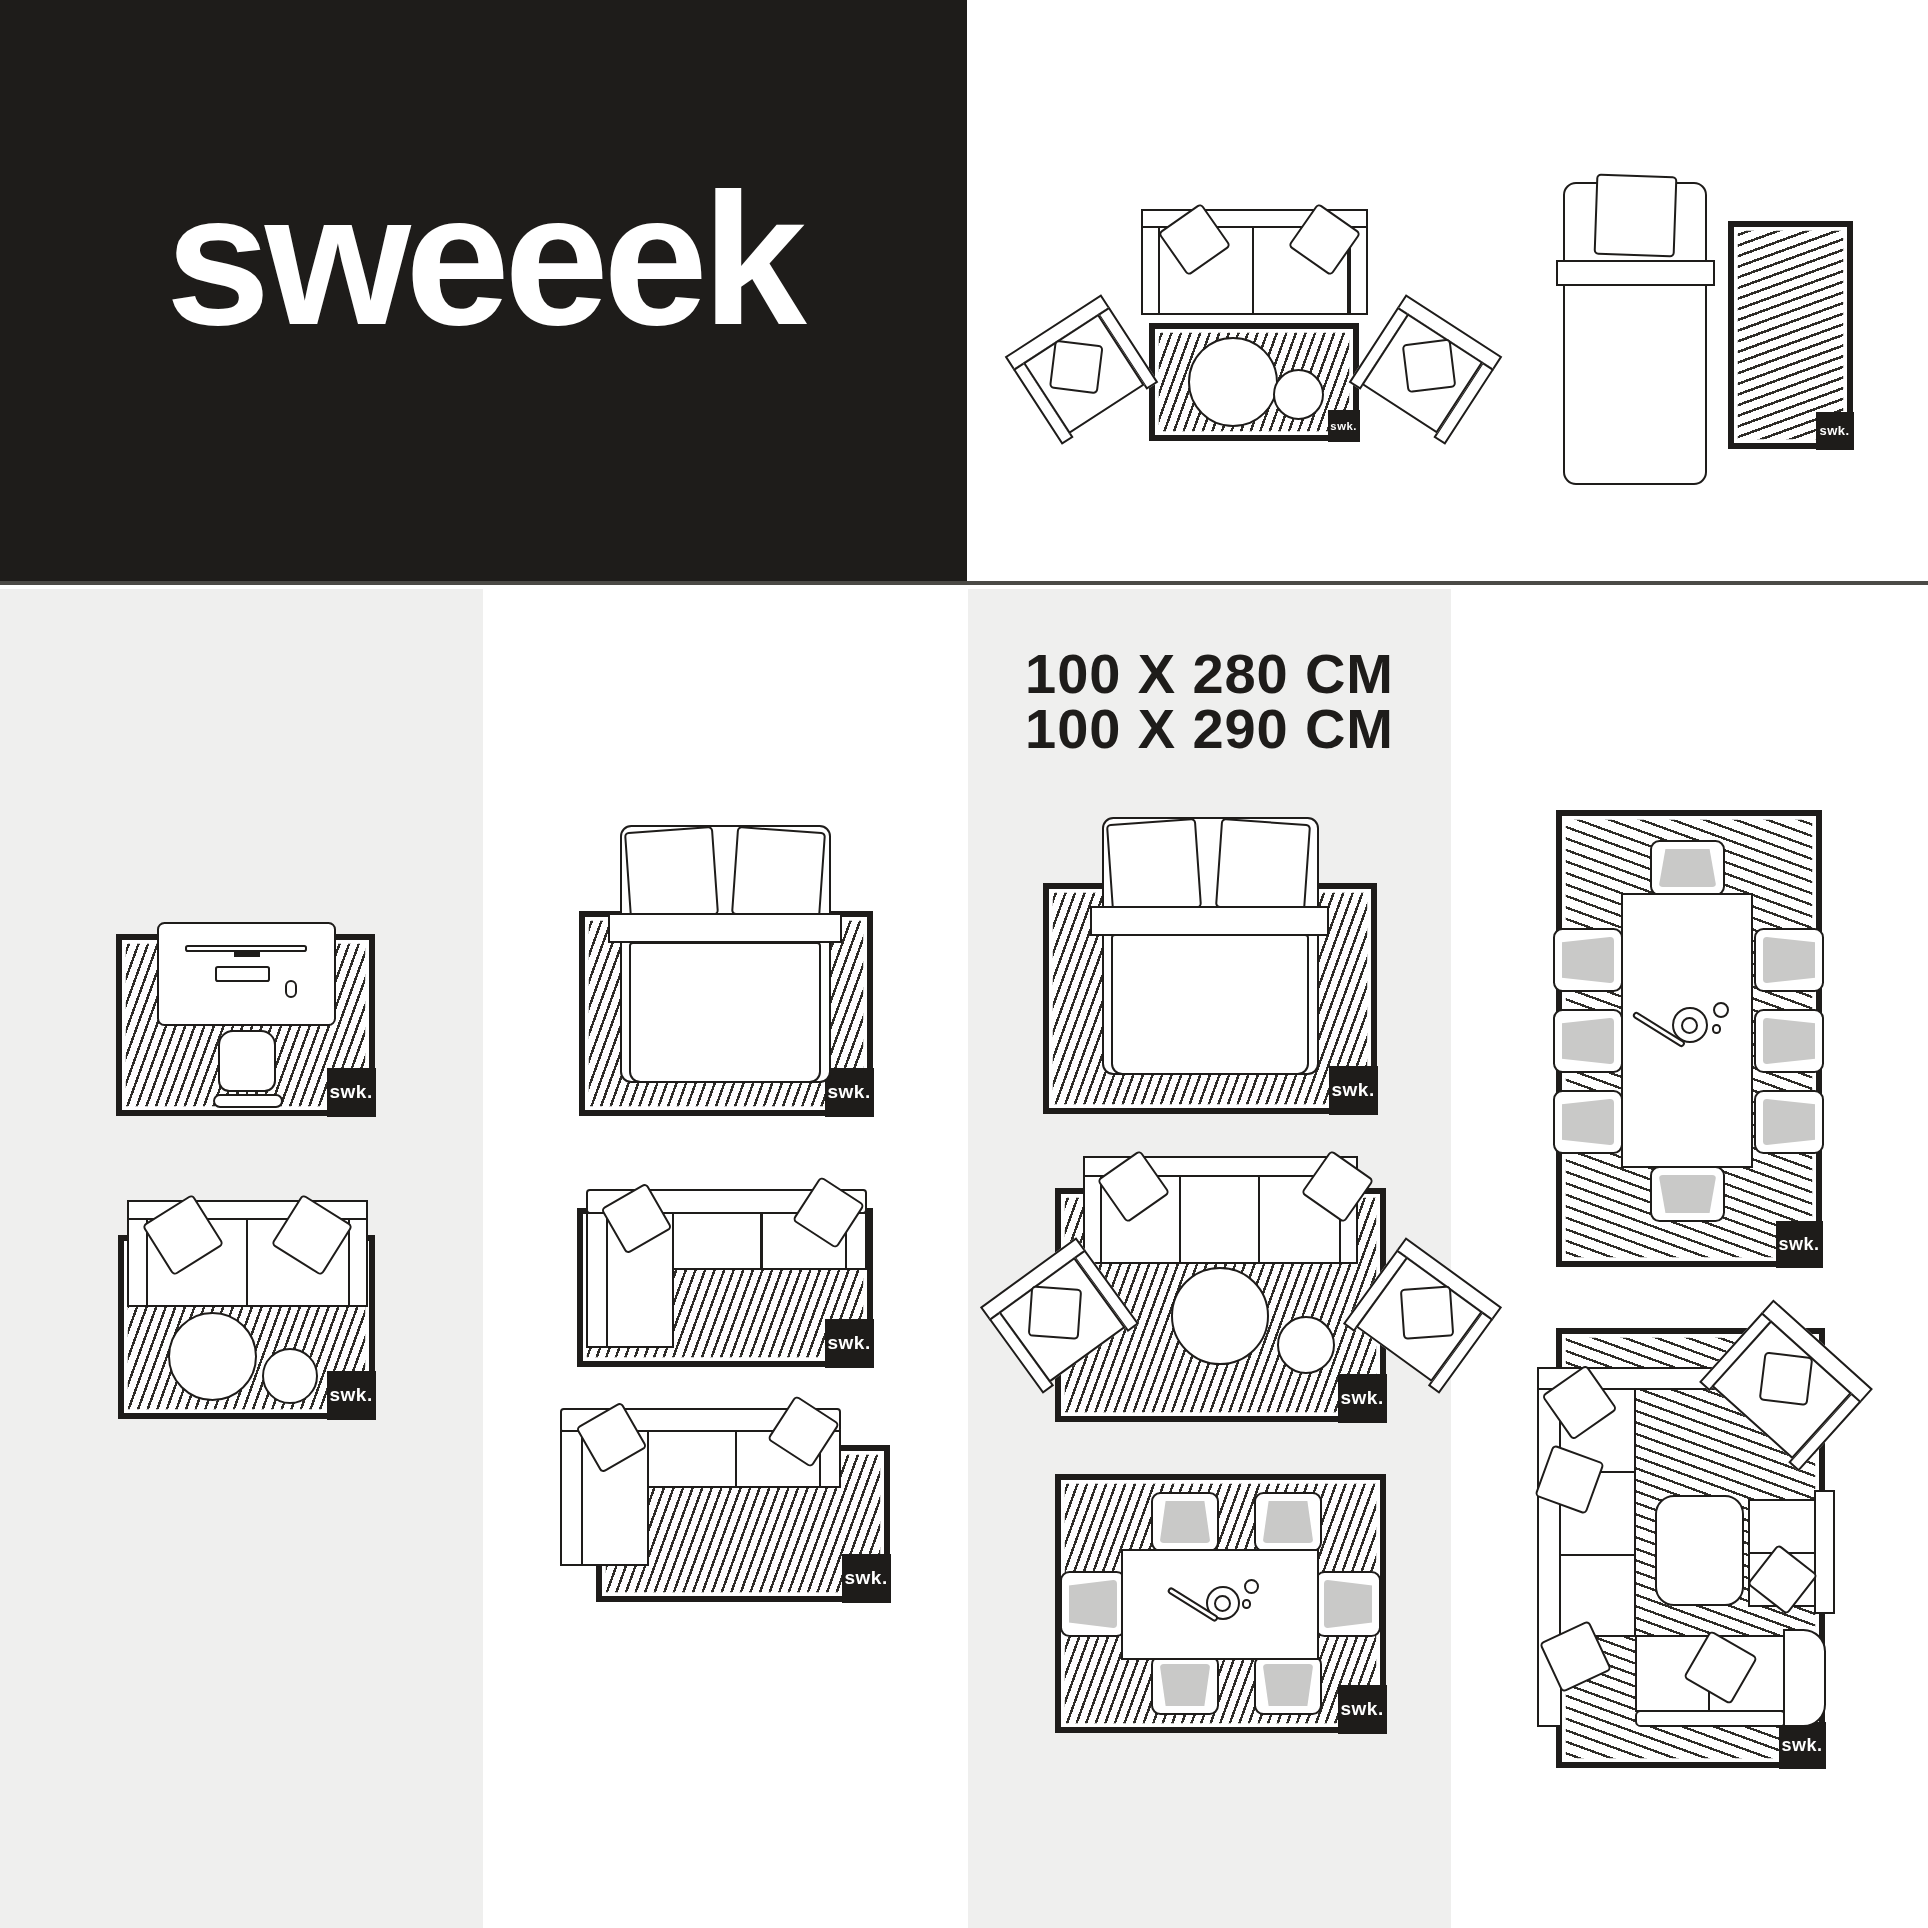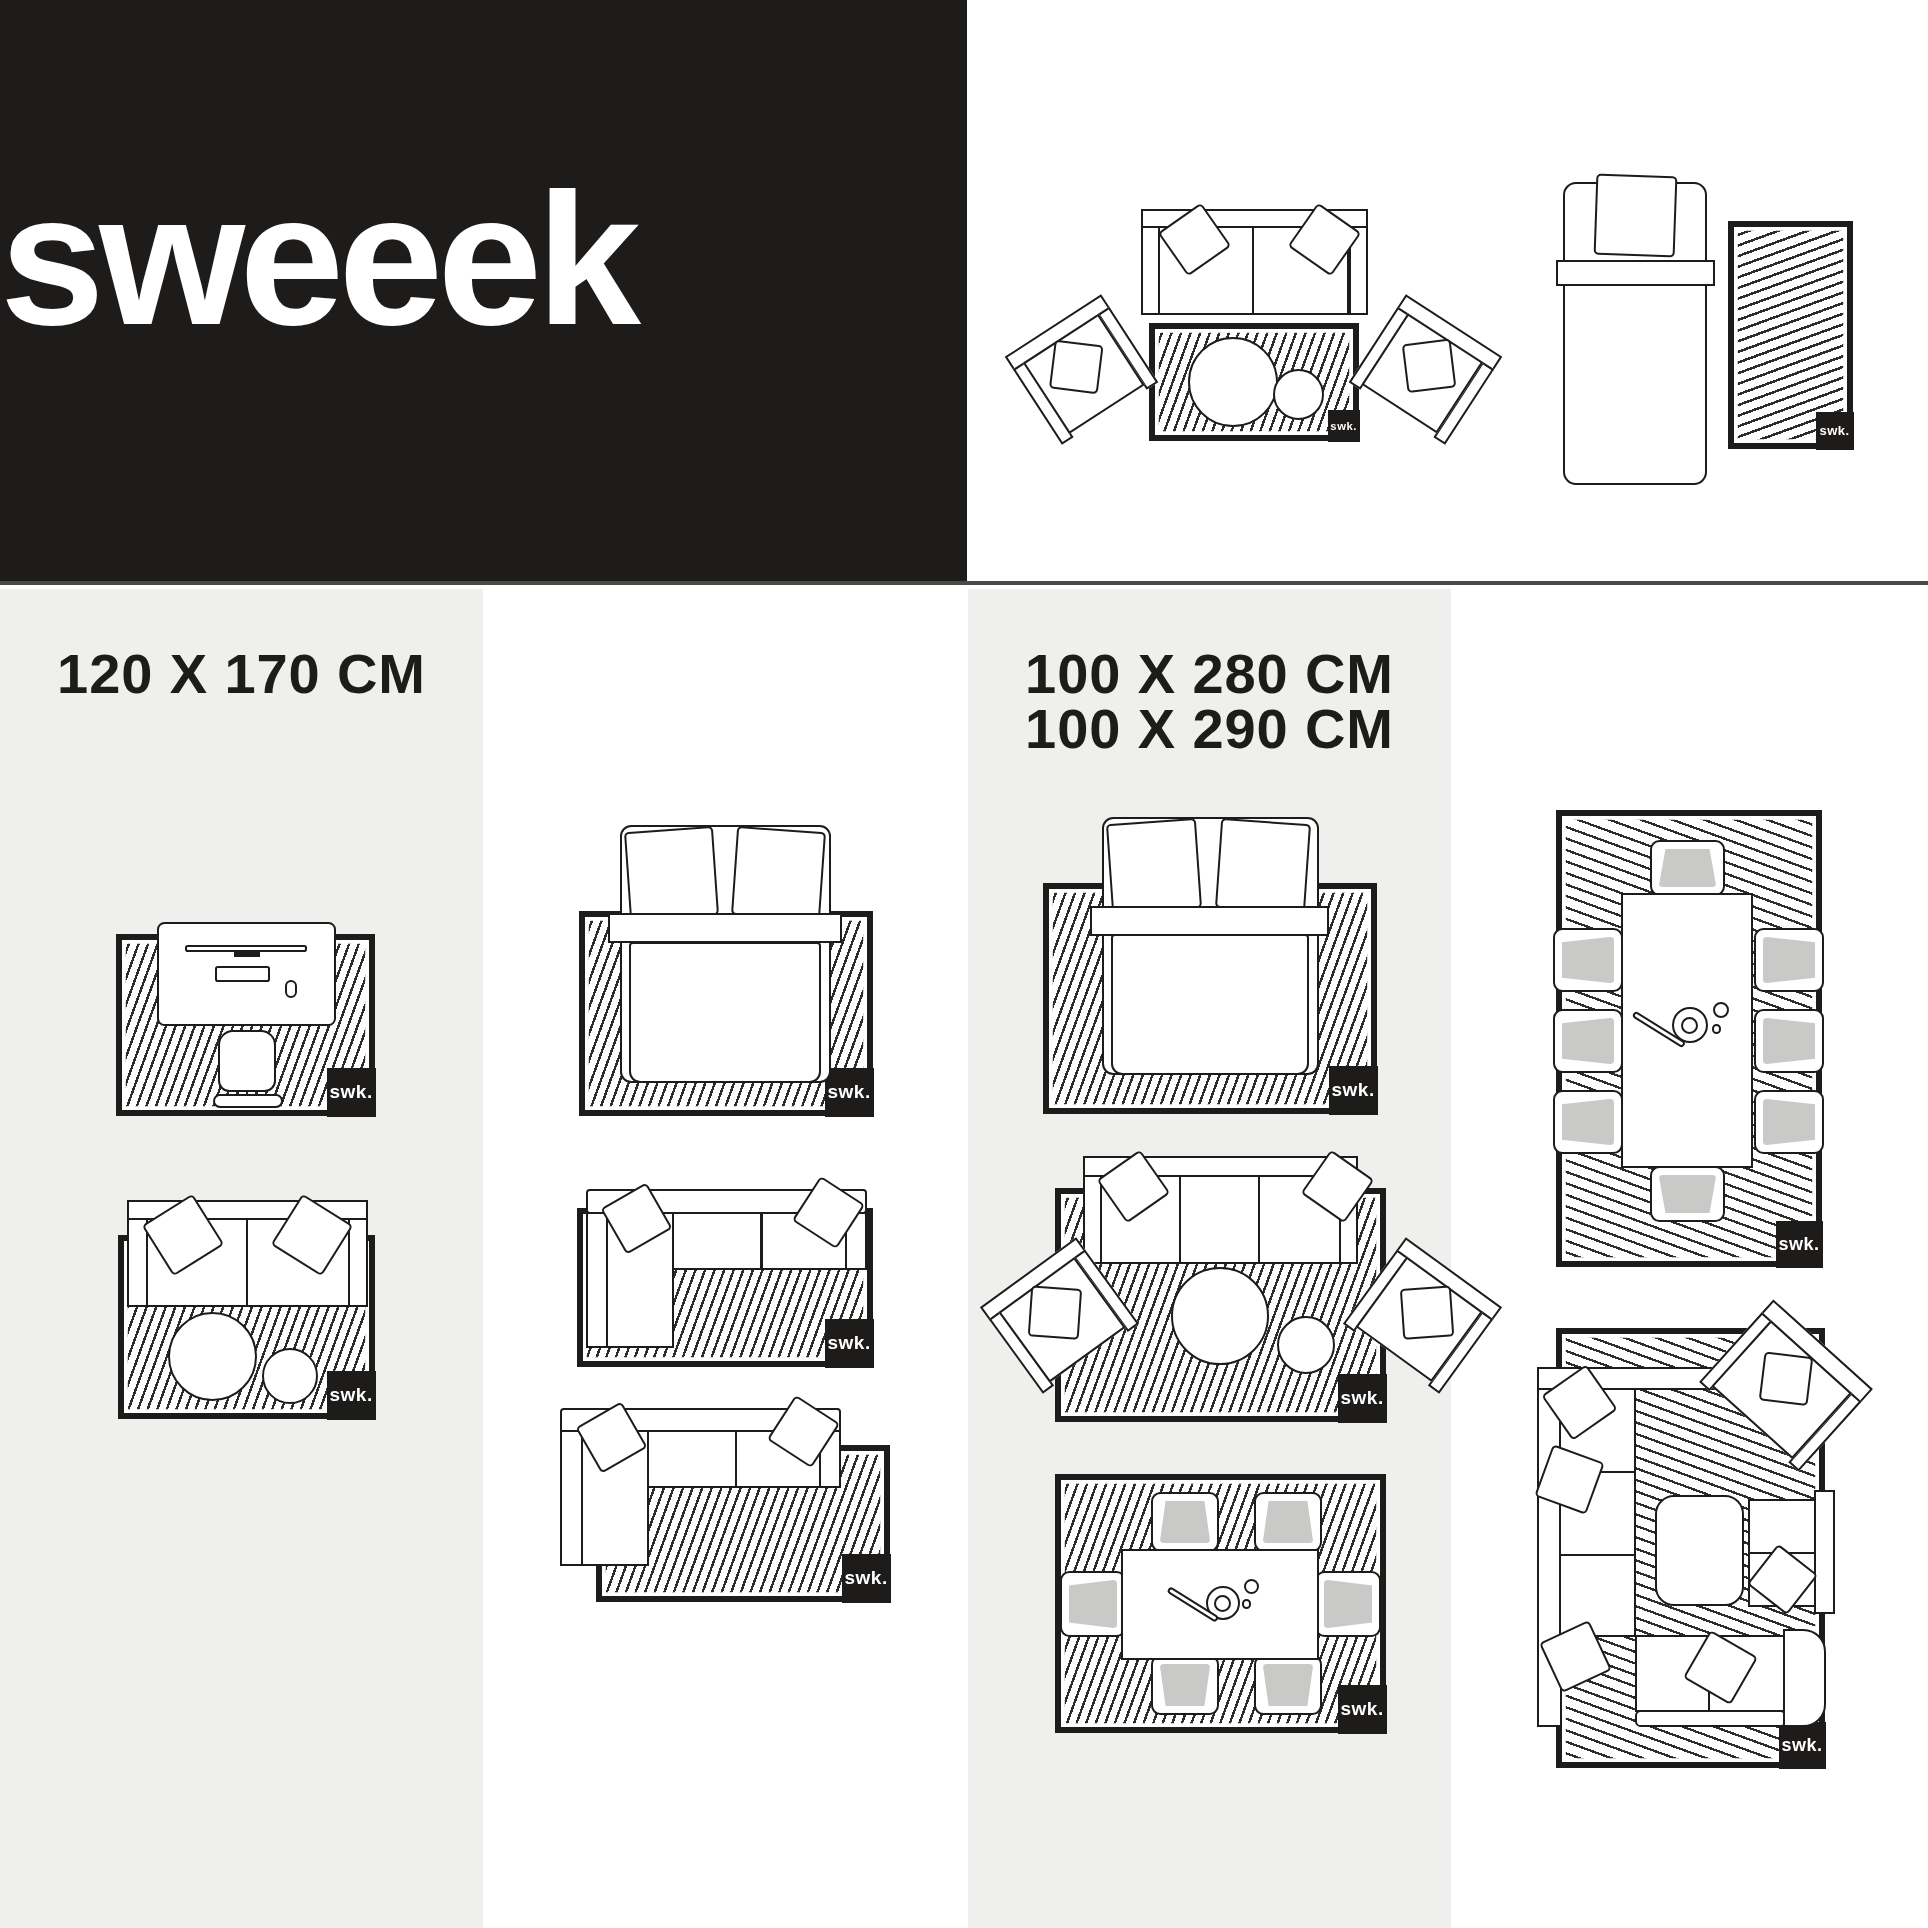--- a/index.html
+++ b/index.html
@@ -6,21 +6,21 @@
     --ink:#1e1c1a;
     --line:#2e2c28;
     --gray:#efefee;
     --cushion:#c9c9c8;
   }
   *{margin:0;padding:0;box-sizing:border-box;}
   body{background:#fff;}
   .stage{position:relative;width:1928px;height:1928px;background:#fff;overflow:hidden;
          font-family:"Liberation Sans","DejaVu Sans",sans-serif;color:var(--ink);}
   .blackbox{position:absolute;left:0;top:0;width:967px;height:581px;background:var(--ink);
-            display:flex;align-items:center;justify-content:flex-start;}
+            display:flex;align-items:center;justify-content:center;}
   .logo{color:#fff;font-size:188px;font-weight:700;letter-spacing:-5.6px;transform:translateY(-32px);}
   .divider{position:absolute;left:0;top:581px;width:1928px;height:3.8px;background:#4b4a46;}
   .panel{position:absolute;top:589px;height:1340px;background:var(--gray);}
   .heading{position:absolute;text-align:center;font-weight:800;font-size:56px;line-height:55px;
            letter-spacing:0.9px;color:var(--ink);}
   .rug{position:absolute;border:6.6px solid var(--ink);box-shadow:inset 0 0 0 3.8px #fff;}
   .hs{background-image:repeating-linear-gradient(110deg,#fff 0px,#fff 6.6px,var(--line) 6.6px,var(--line) 9px);}
   .hl{background-image:repeating-linear-gradient(20deg,#fff 0px,#fff 8.5px,var(--line) 8.5px,var(--line) 10.8px);}
   .hr{background-image:repeating-linear-gradient(160deg,#fff 0px,#fff 7.5px,var(--line) 7.5px,var(--line) 10px);}
   .swk{position:absolute;right:-6.6px;bottom:-6.6px;width:49px;height:49px;background:var(--ink);color:#fff;
@@ -83,21 +83,20 @@
     <div class="f" style="left:1556px;top:260px;width:159px;height:26px;"></div>
     <div class="rug hr" style="left:1728px;top:221px;width:125px;height:228px;">
       <div class="swk md">swk.</div>
     </div>
   </div>
 
   <div class="panel" style="left:0;width:483px;"></div>
   <div class="panel" style="left:968px;width:483px;"></div>
 
   <div class="heading" style="left:0;top:646px;width:483px;">
-    <div>120 X 170 CM</div>
   </div>
   <div class="heading" style="left:968px;top:646px;width:483px;">
     <div>100 X 280 CM</div>
     <div>100 X 290 CM</div>
   </div>
 
   <div>
     <div class="rug hs" style="left:116px;top:934px;width:259px;height:182px;">
       <div class="swk">swk.</div>
     </div>

